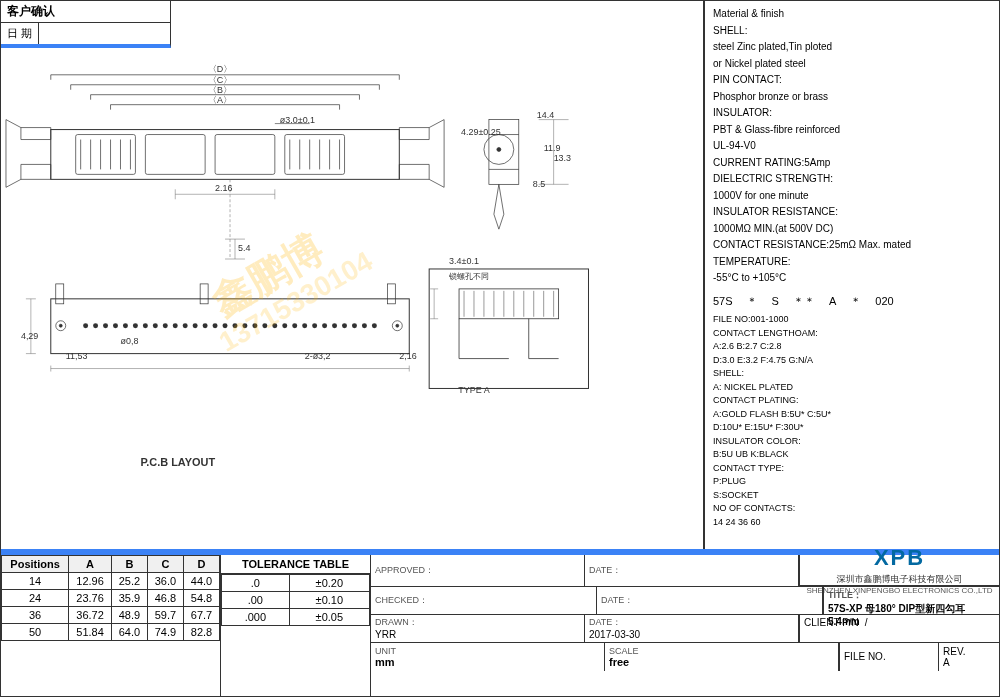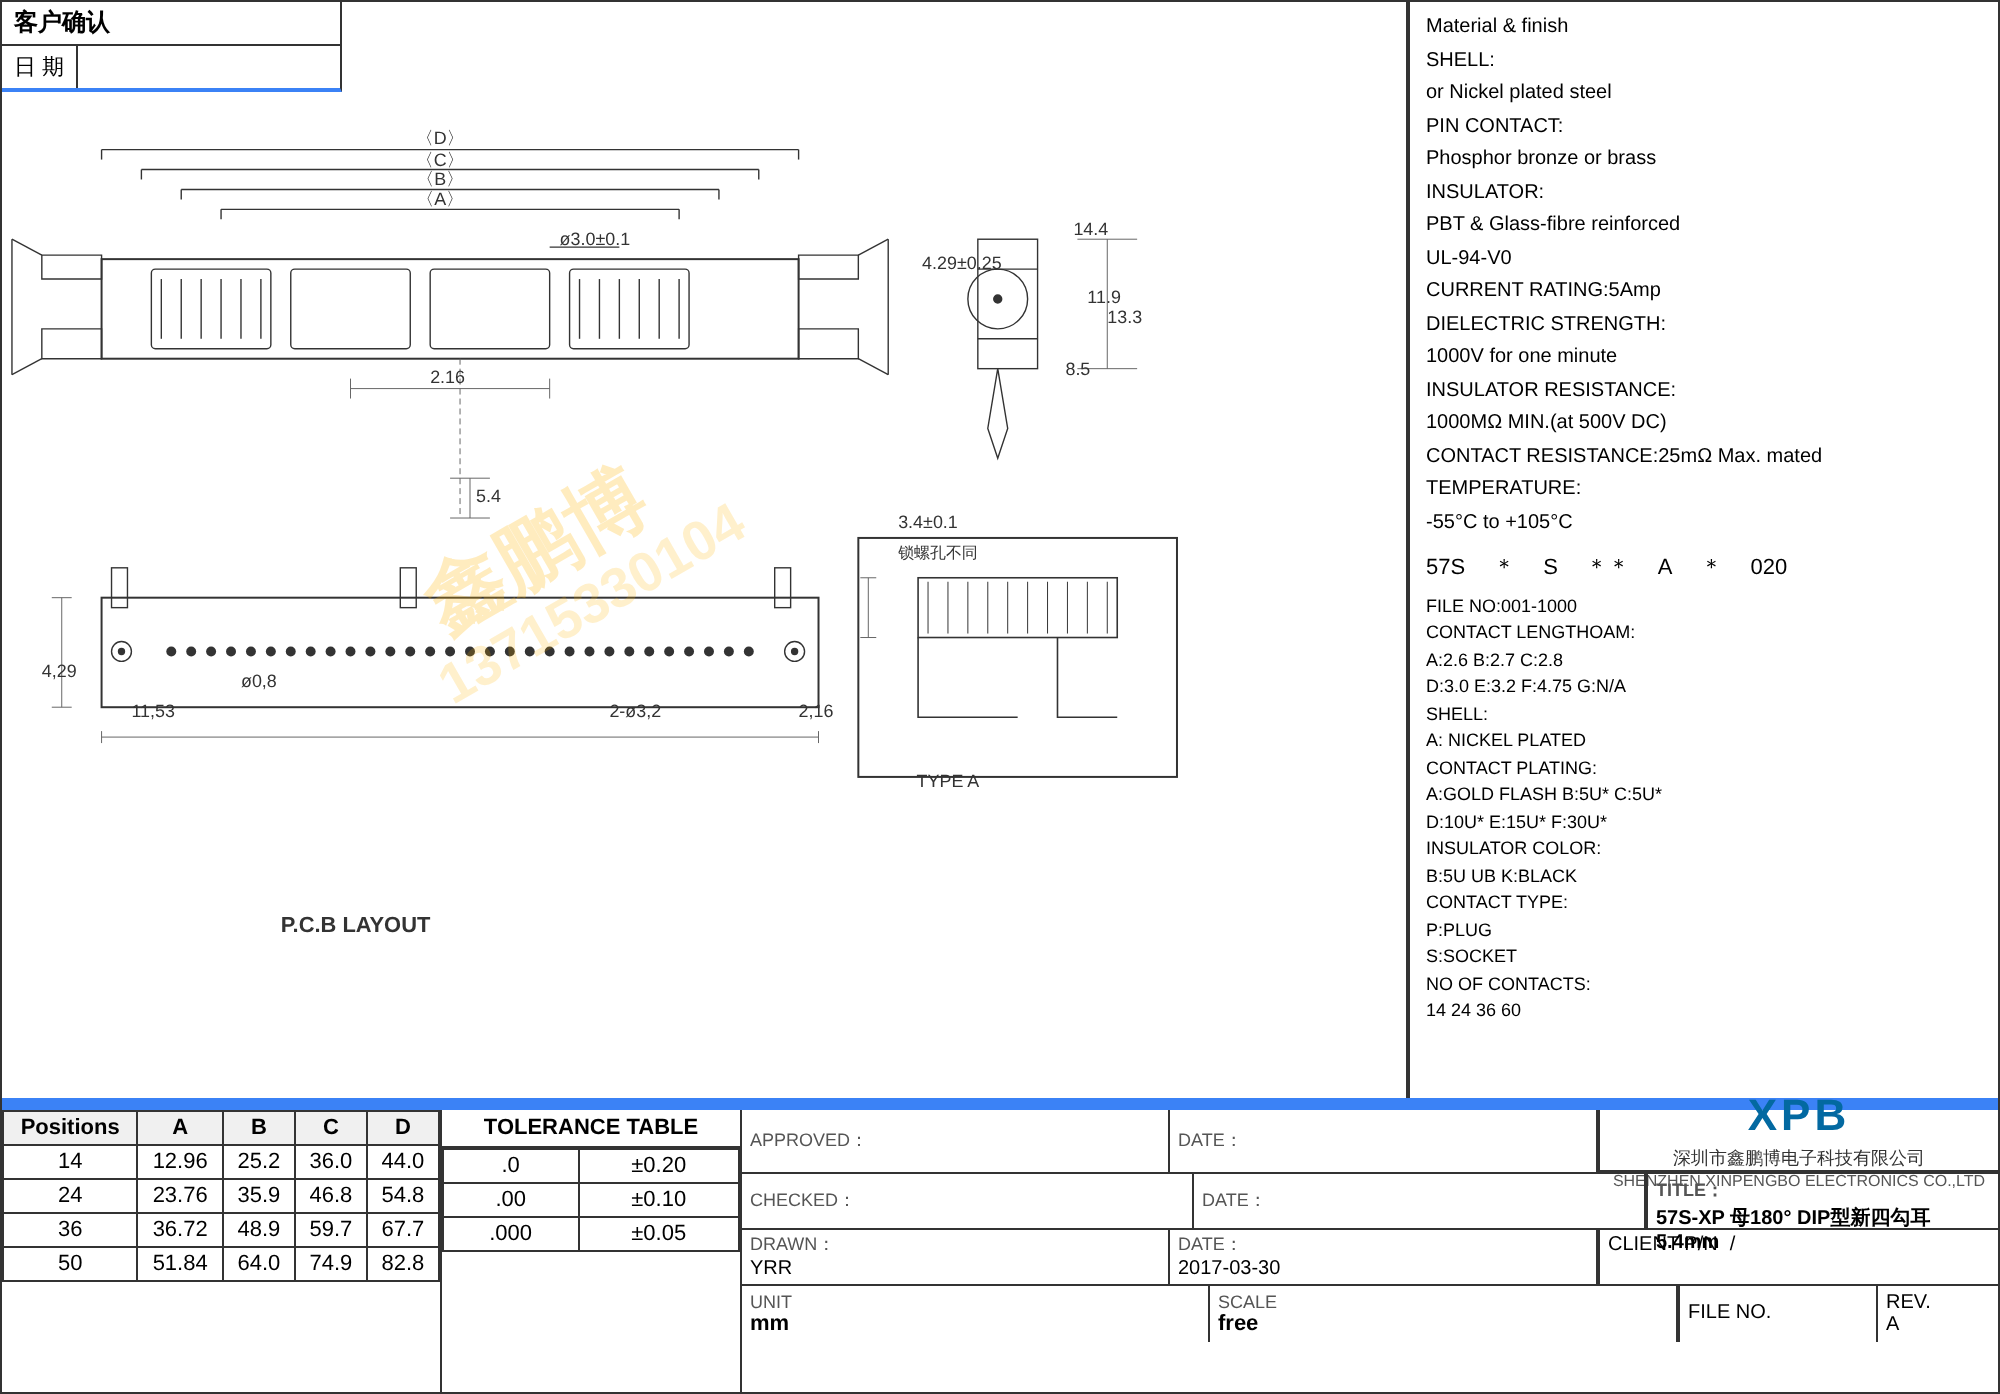--- a/index.html
+++ b/index.html
@@ -34,21 +34,21 @@
       border-right: 1px solid #333;
       position: relative;
       overflow: hidden;
     }
 
     
     .customer-box {
       position: absolute;
       top: 0;
       left: 0;
-      border-bottom: 2px solid #3b82f6;
+      border-bottom: 4px solid #3b82f6;
       border-right: 1px solid #333;
       width: 170px;
     }
     .customer-box-title {
       background: #fff;
       padding: 2px 6px;
       font-size: 12px;
       font-weight: bold;
       border-bottom: 1px solid #333;
     }
@@ -450,20 +450,21 @@
 
         <text x="140" y="448" font-size="11" fill="#333" font-weight="bold">P.C.B LAYOUT</text>
 
         <line x1="275" y1="104" x2="310" y2="104" stroke="#333" stroke-width="0.6"></line>
       </svg>
     </div>
 
     <div class="info-panel">
       <div class="section-text">Material &amp; finish</div>
       <div class="section-text">SHELL:</div>
+      <div class="section-text">steel Zinc plated,Tin ploted</div>
       <div class="section-text">or Nickel plated steel</div>
       <div class="section-text">PIN CONTACT:</div>
       <div class="section-text">Phosphor bronze or brass</div>
       <div class="section-text">INSULATOR:</div>
       <div class="section-text">PBT &amp; Glass-fibre reinforced</div>
       <div class="section-text">UL-94-V0</div>
       <div class="section-text">CURRENT RATING:5Amp</div>
       <div class="section-text">DIELECTRIC STRENGTH:</div>
       <div class="section-text">1000V for one minute</div>
       <div class="section-text">INSULATOR RESISTANCE:</div>

